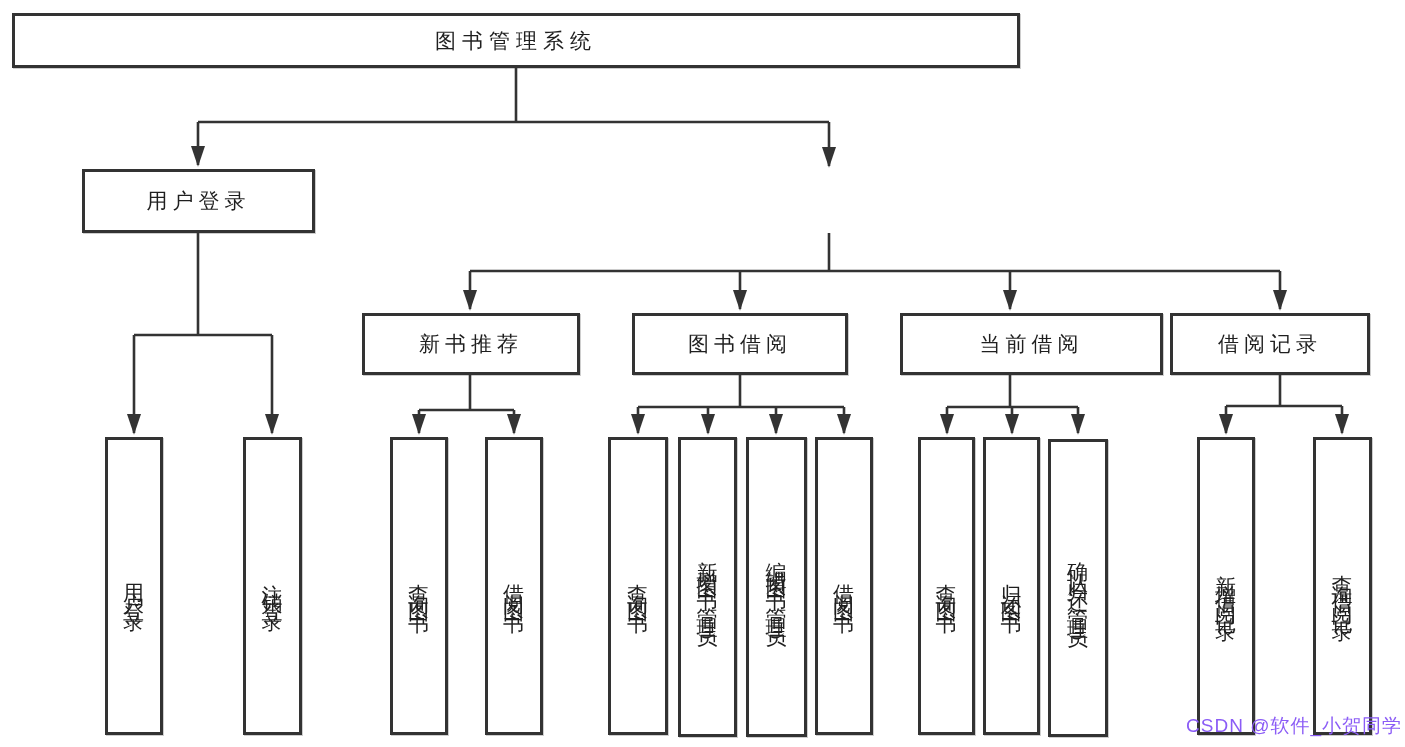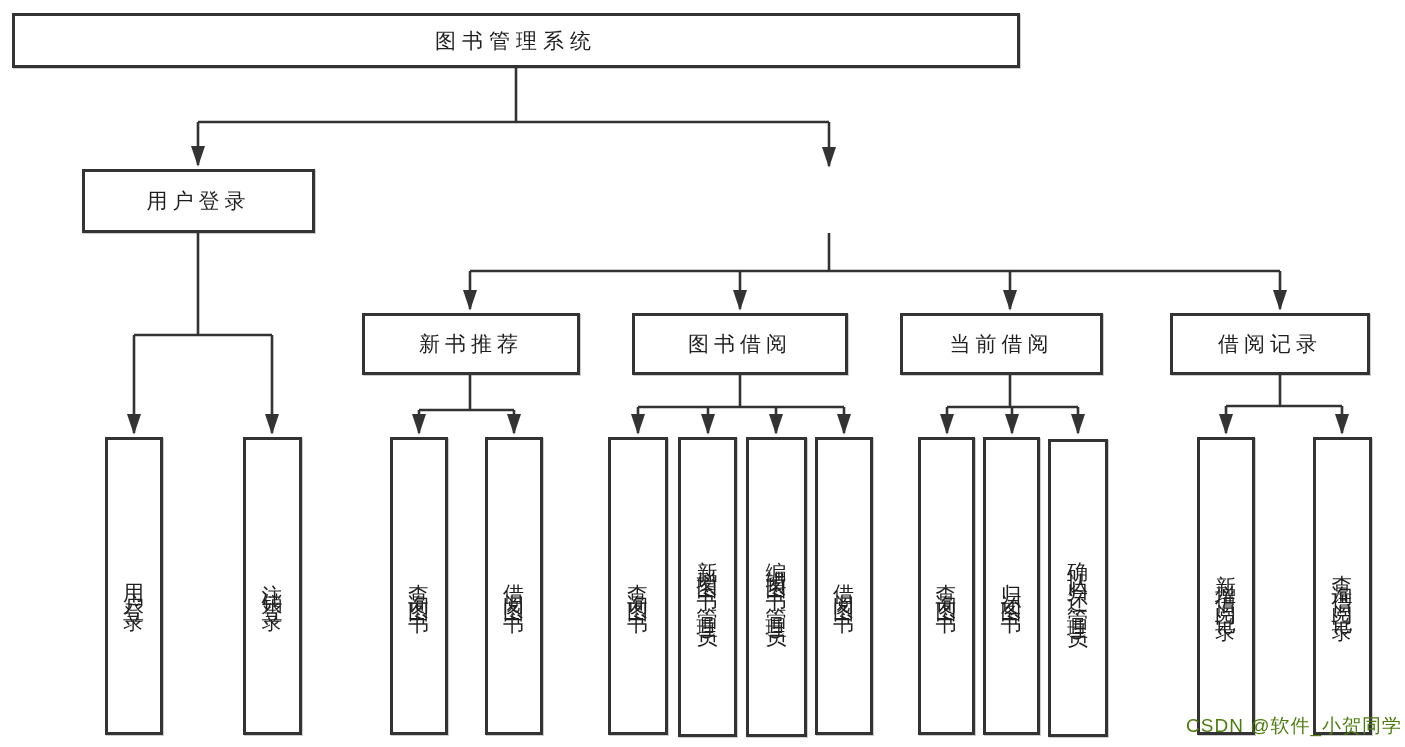--- a/index.html
+++ b/index.html
@@ -17,21 +17,21 @@
   }
   .h{font-size:21px;letter-spacing:5px;}
   .h.root{letter-spacing:6px;}
   .v{
     writing-mode:vertical-rl;
     font-size:21px;letter-spacing:9.5px;line-height:1;
     justify-content:center;align-items:center;
   }
   #watermark{
     position:absolute;right:3px;bottom:8px;z-index:3;
-    font-size:19px;letter-spacing:1px;color:#4d7c0f;
+    font-size:19px;letter-spacing:1px;color:#8b5cf6;
   }
 </style>
 </head>
 <body>
 
 <div id="canvas">
 
   <svg id="wires" viewBox="0 0 1405 747" xmlns="http://www.w3.org/2000/svg">
     <defs>
       <marker id="arrow" markerWidth="8" markerHeight="5.4" refX="7.3" refY="2.7" orient="auto" markerUnits="strokeWidth">
@@ -81,21 +81,21 @@
       <path d="M1342,406 V433" marker-end="url(#arrow)"></path>
     </g>
   </svg>
 
   <div class="box h root" style="left:12px;top:13px;width:1008px;height:55px;">图书管理系统</div>
 
   <div class="box h" style="left:82px;top:169px;width:233px;height:64px;">用户登录</div>
 
   <div class="box h" style="left:632px;top:313px;width:216px;height:62px;">图书借阅</div>
   <div class="box h" style="left:362px;top:313px;width:218px;height:62px;">新书推荐</div>
-  <div class="box h" style="left:900px;top:313px;width:203px;height:62px;">当前借阅</div>
+  <div class="box h" style="left:900px;top:313px;width:263px;height:62px;">当前借阅</div>
   <div class="box h" style="left:1170px;top:313px;width:200px;height:62px;">借阅记录</div>
 
   <div class="box v" style="left:105px;top:437px;width:58px;height:298px;">用户登录</div>
   <div class="box v" style="left:243px;top:437px;width:59px;height:298px;">注销登录</div>
 
   <div class="box v" style="left:390px;top:437px;width:58px;height:298px;">查询图书</div>
   <div class="box v" style="left:485px;top:437px;width:58px;height:298px;">借阅图书</div>
 
   <div class="box v" style="left:608px;top:437px;width:60px;height:298px;">查询图书</div>
   <div class="box v" style="left:678px;top:437px;width:59px;height:300px;">新增图书（管理员）</div>

